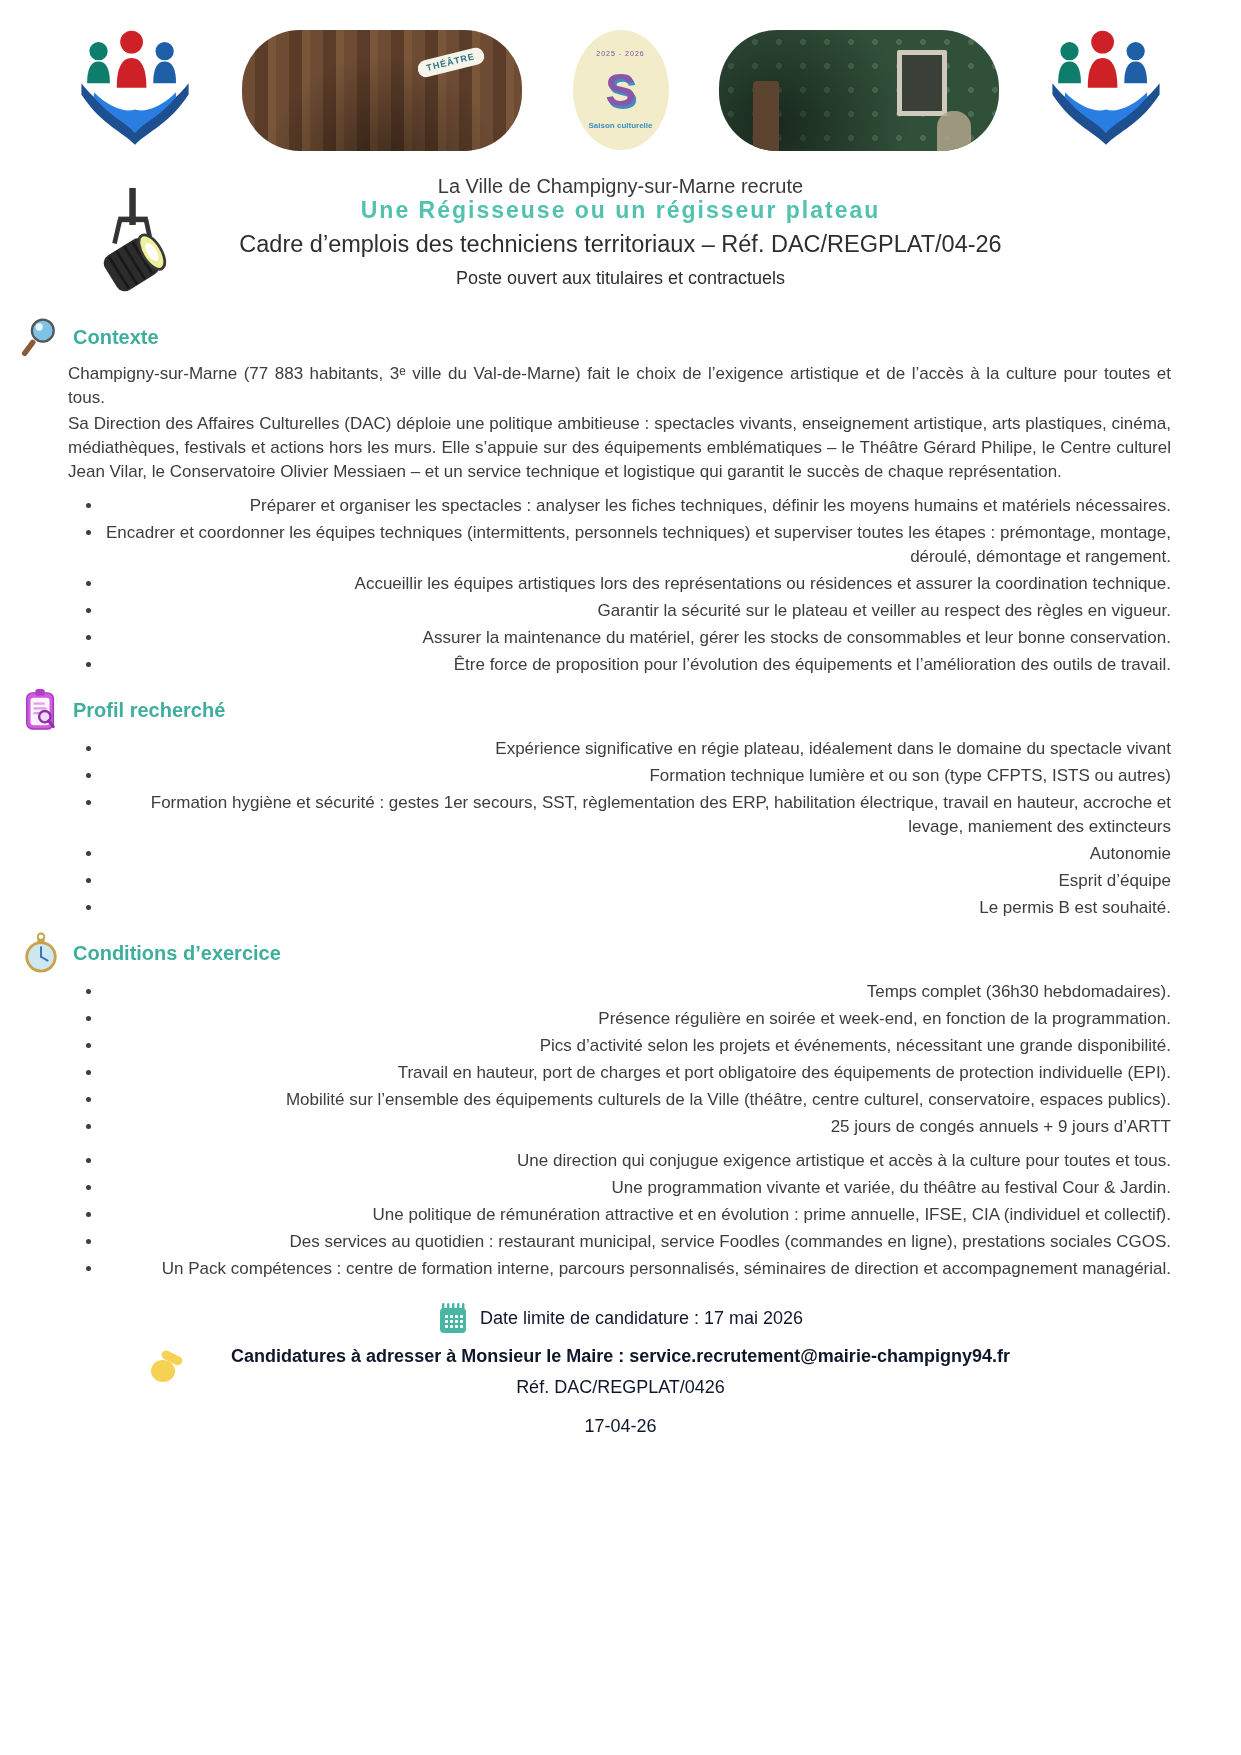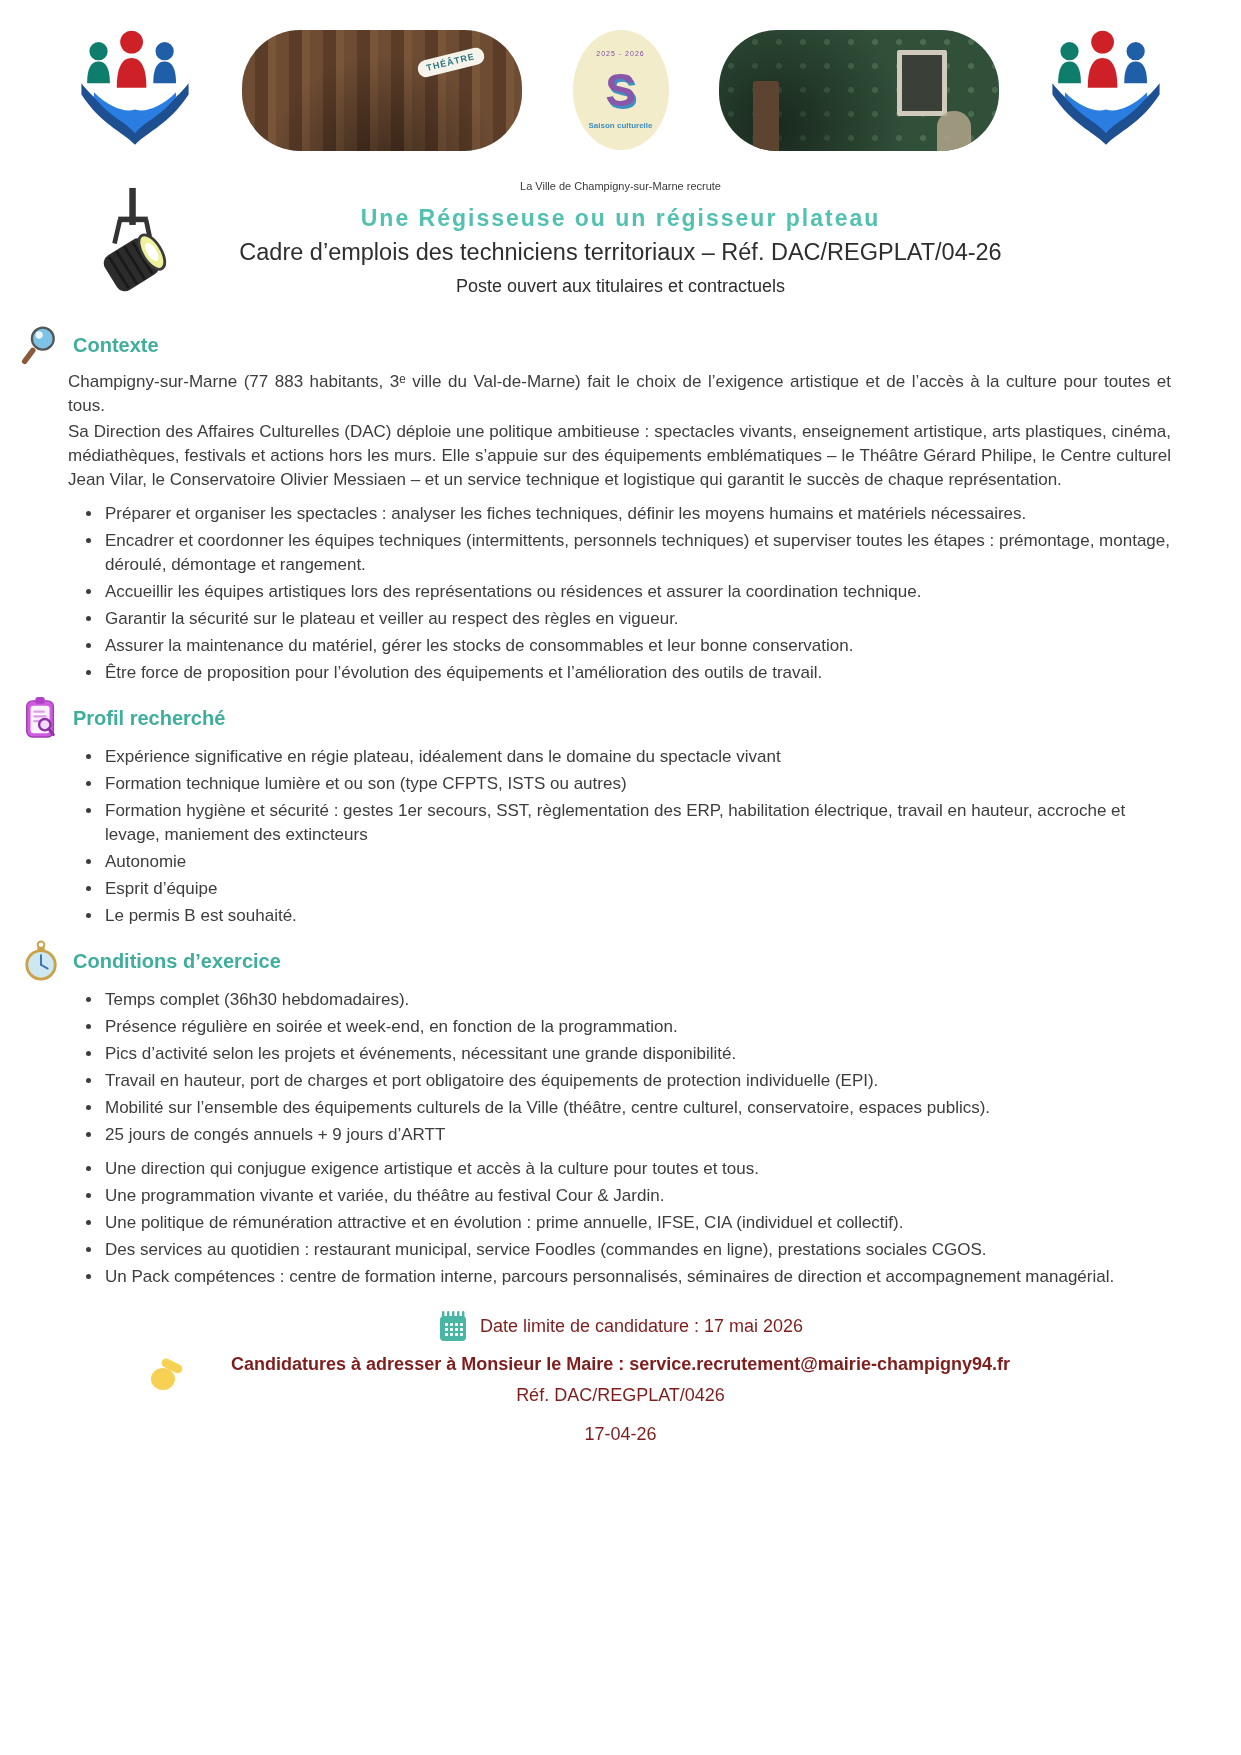--- a/index.html
+++ b/index.html
@@ -58,39 +58,39 @@
     text-align:center; flex:0 0 auto;
   }
   .badge-top { font-size:7px; color:#7d4f9e; letter-spacing:1px; }
   .badge-letter { font-size:46px; font-weight:bold; color:#8a56a8; line-height:48px;
     text-shadow:2px 3px 0 #3f8fc4; }
   .badge-label { font-size:8px; font-weight:bold; color:#3f8fc4; }
 
   
   .title-block { position:relative; text-align:center; margin-top:22px; }
   .spotlight { position:absolute; left:96px; top:12px; }
-  .t-line1 { font-size:11px; color:#3a3a3a; margin-bottom:8px; }
+  .t-line1 { font-size:20px; color:#3a3a3a; margin-bottom:0; }
   .t-script { font-size:23px; font-weight:bold; color:#53c1af; letter-spacing:2px; margin-bottom:10px; }
   .t-line3 { font-size:23.5px; color:#2e2e2e; margin-bottom:10px; }
   .t-line4 { font-size:18px; color:#2e2e2e; }
 
   
   .content { padding:0 70px 0 68px; }
   .section { margin-top:10px; }
   .section-head { display:flex; align-items:center; gap:11px; margin-left:-48px; height:46px; }
   .sec-icon { width:42px; height:46px; display:flex; align-items:center; justify-content:center; flex:0 0 auto; }
   .sec-title { font-size:20px; font-weight:bold; color:#3fae9d; }
   .sec-title .suffix { color:#5b5b5b; font-weight:bold; }
   .para { text-align:justify; margin:2px 0 0 0; }
   ul.bullets { margin:4px 0 0 0; padding-left:35px; }
-  ul.bullets li { margin-bottom:3px; padding-left:2px; }
+  ul.bullets li { margin-bottom:3px; padding-left:2px;text-align:right; }
   .section-contexte { margin-top:24px; }
 
   
-  .footer { text-align:center; margin-top:22px; font-size:18px; color:#7f1d1d; position:relative; }
+  .footer { text-align:center; margin-top:22px; font-size:18px; color:#0f172a; position:relative; }
   .deadline-row { margin-bottom:9px; }
   .deadline-row svg { vertical-align:middle; margin-right:12px; }
   .apply-row { margin-bottom:7px;font-weight:bold; }
   .hand-wrap { position:absolute; left:148px; top:44px; }
   .ref-row { margin-bottom:15px; }
 </style>
 </head>
 <body>
 
 <div class="page">

